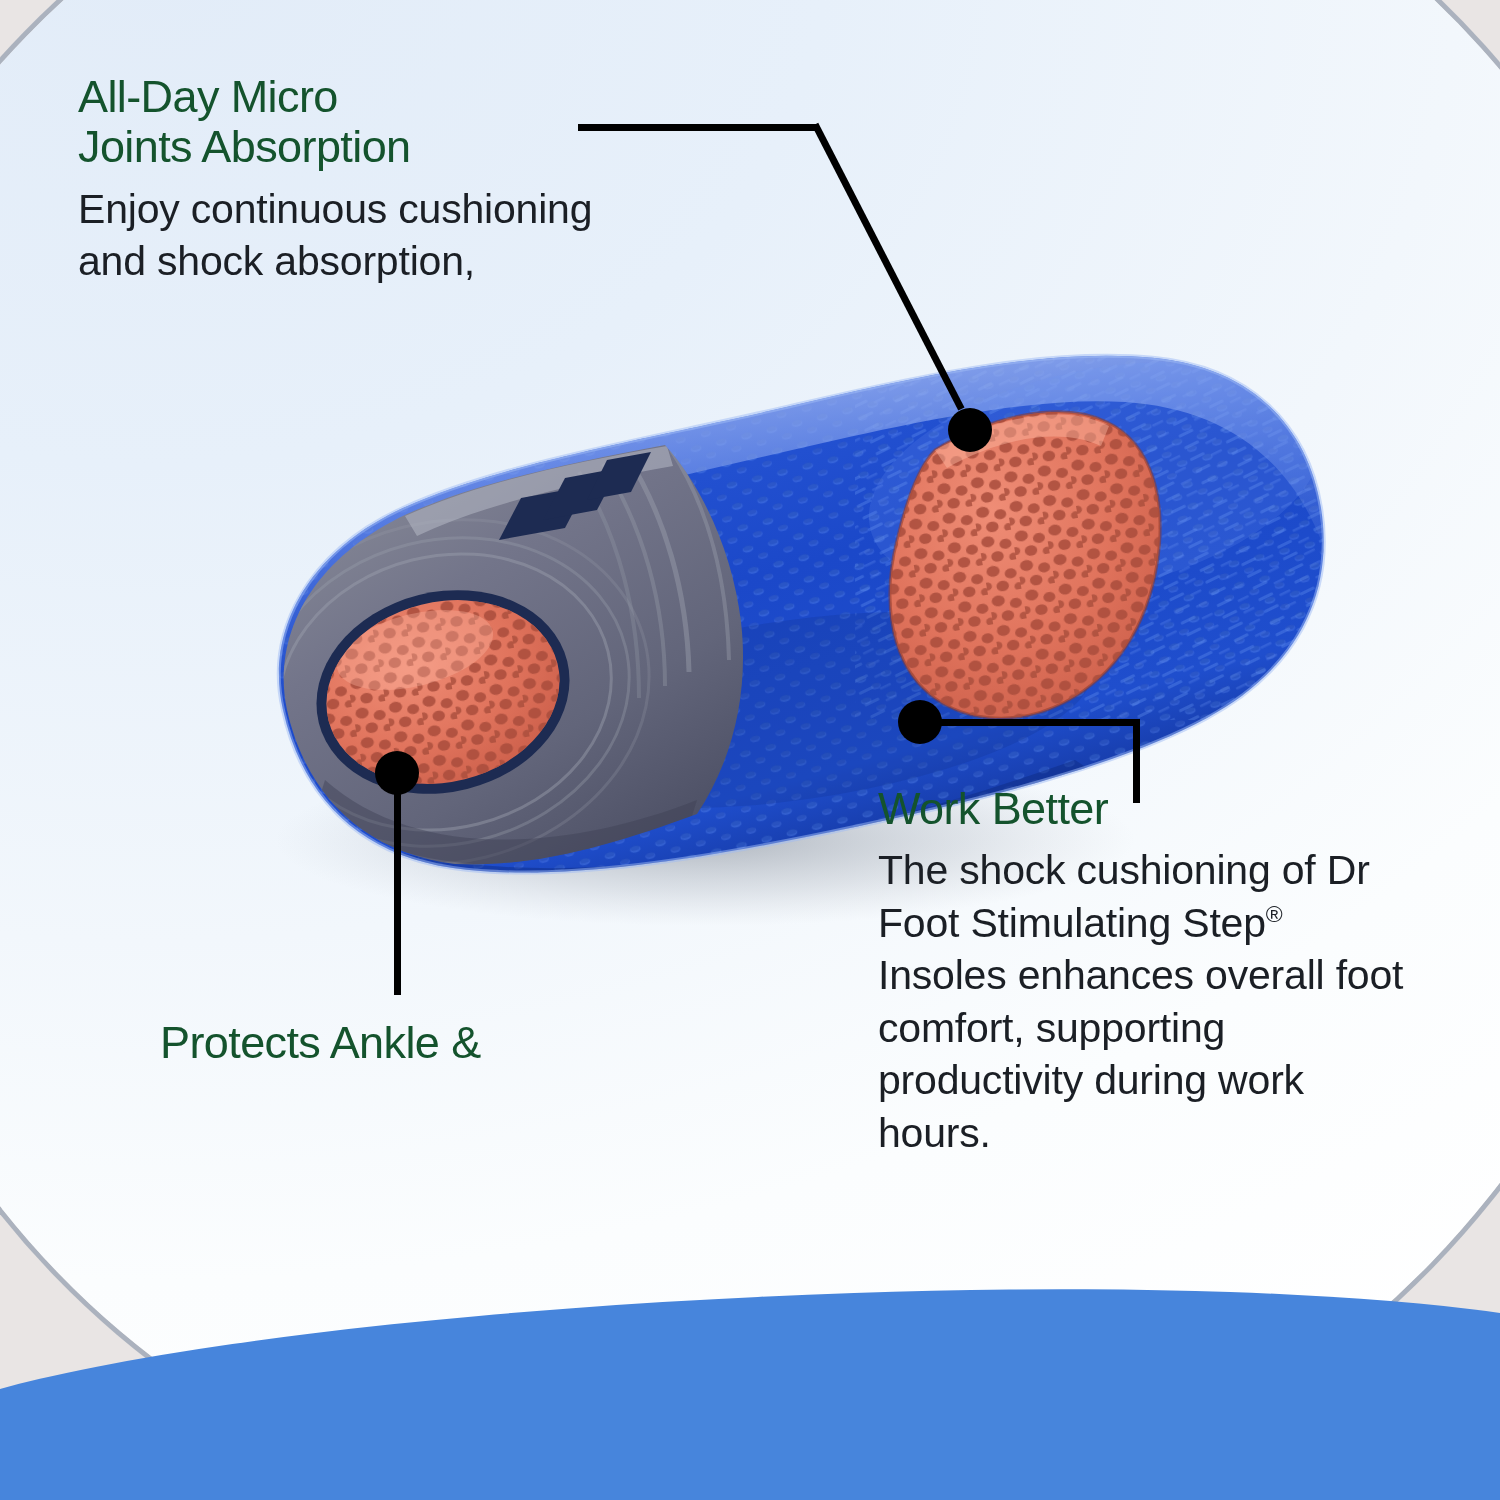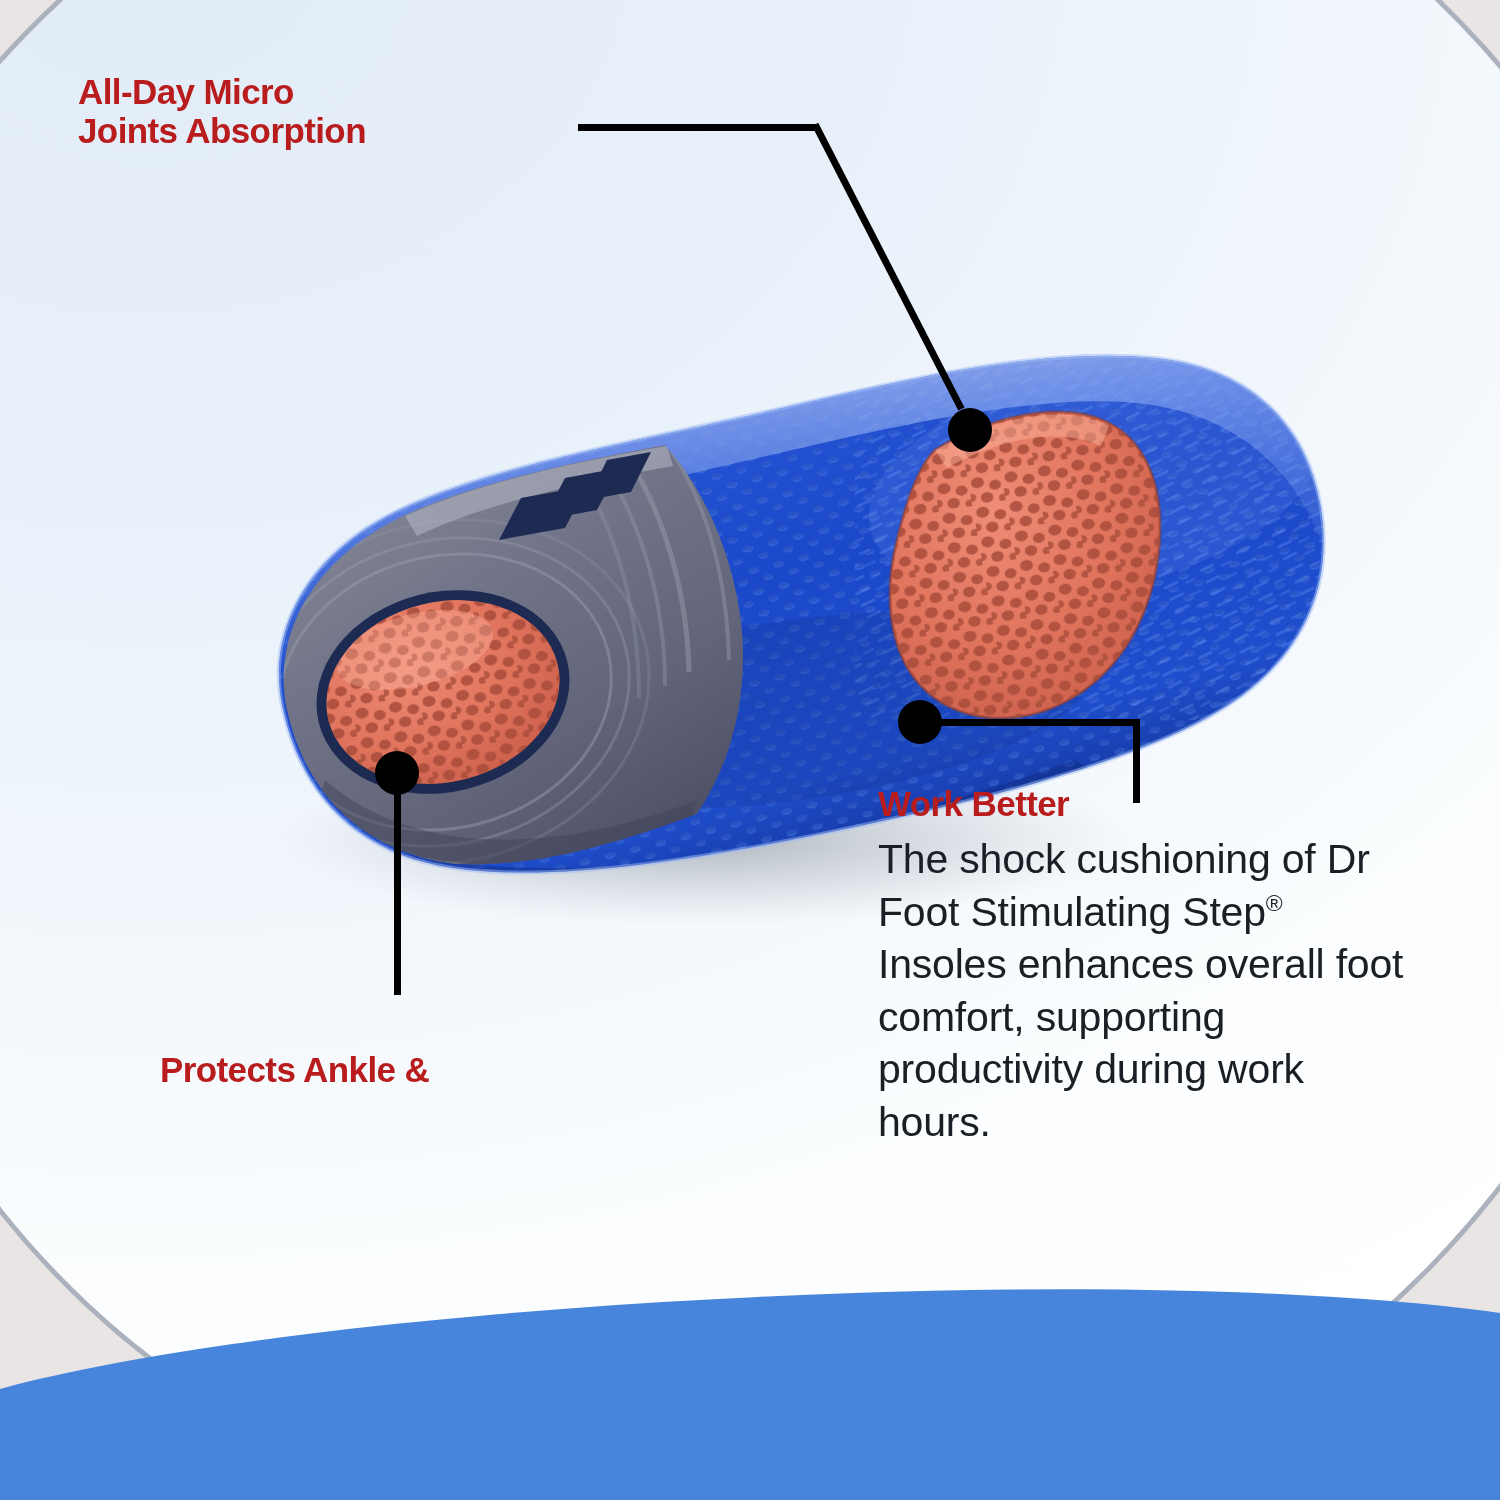--- a/index.html
+++ b/index.html
@@ -44,37 +44,37 @@
     width:1400px; height:200px;
     background:#2f5fb0;
     border-radius:60% 40% 0 0 / 60px 46px 0 0;
     transform:rotate(-3.6deg);
     opacity:.55;
   }
 
   
   .block { position:absolute; }
   .blk-title {
-    color:#b91c1c;
-    font-weight:bold;
-    font-size:35px;
+    color:#14532d;
+    font-weight:normal;
+    font-size:45px;
     line-height:1.12;
     letter-spacing:-0.6px;
   }
   .blk-body {
     color:#1b1f25;
     font-size:41px;
     line-height:1.28;
     letter-spacing:-0.2px;
     margin-top:10px;
   }
   .blk-body sup { font-size:0.56em; vertical-align:super; }
 
   #blk-shock   { left:78px;  top:72px;  width:540px; }
-  #blk-protect { left:160px; top:1018px; width:650px;margin-top:32px; }
+  #blk-protect { left:160px; top:1018px; width:650px; }
   #blk-work    { left:878px; top:784px;  width:530px; }
 
   
   .leader { position:absolute; }
   .lead-seg { position:absolute; background:#000; }
   .dot {
     position:absolute; width:44px; height:44px;
     border-radius:50%; background:#000;
   }
 
@@ -298,20 +298,21 @@
   <div class="leader">
     <div class="dot" style="left:375px; top:751px;"></div>
     <div class="lead-seg" style="left:394px; top:773px; width:7px; height:222px;"></div>
   </div>
 
   <div class="block" id="blk-shock">
     <div class="blk-title">
       <span>All-Day Micro</span><br>
       <span>Joints Absorption</span>
     </div>
+    <div class="blk-body">Enjoy continuous cushioning and shock absorption,</div>
   </div>
 
   <div class="block" id="blk-protect">
     <div class="blk-title">
       <span>Protects Ankle &amp;</span><br>
     </div>
   </div>
 
   <div class="block" id="blk-work">
     <div class="blk-title">Work Better</div>

